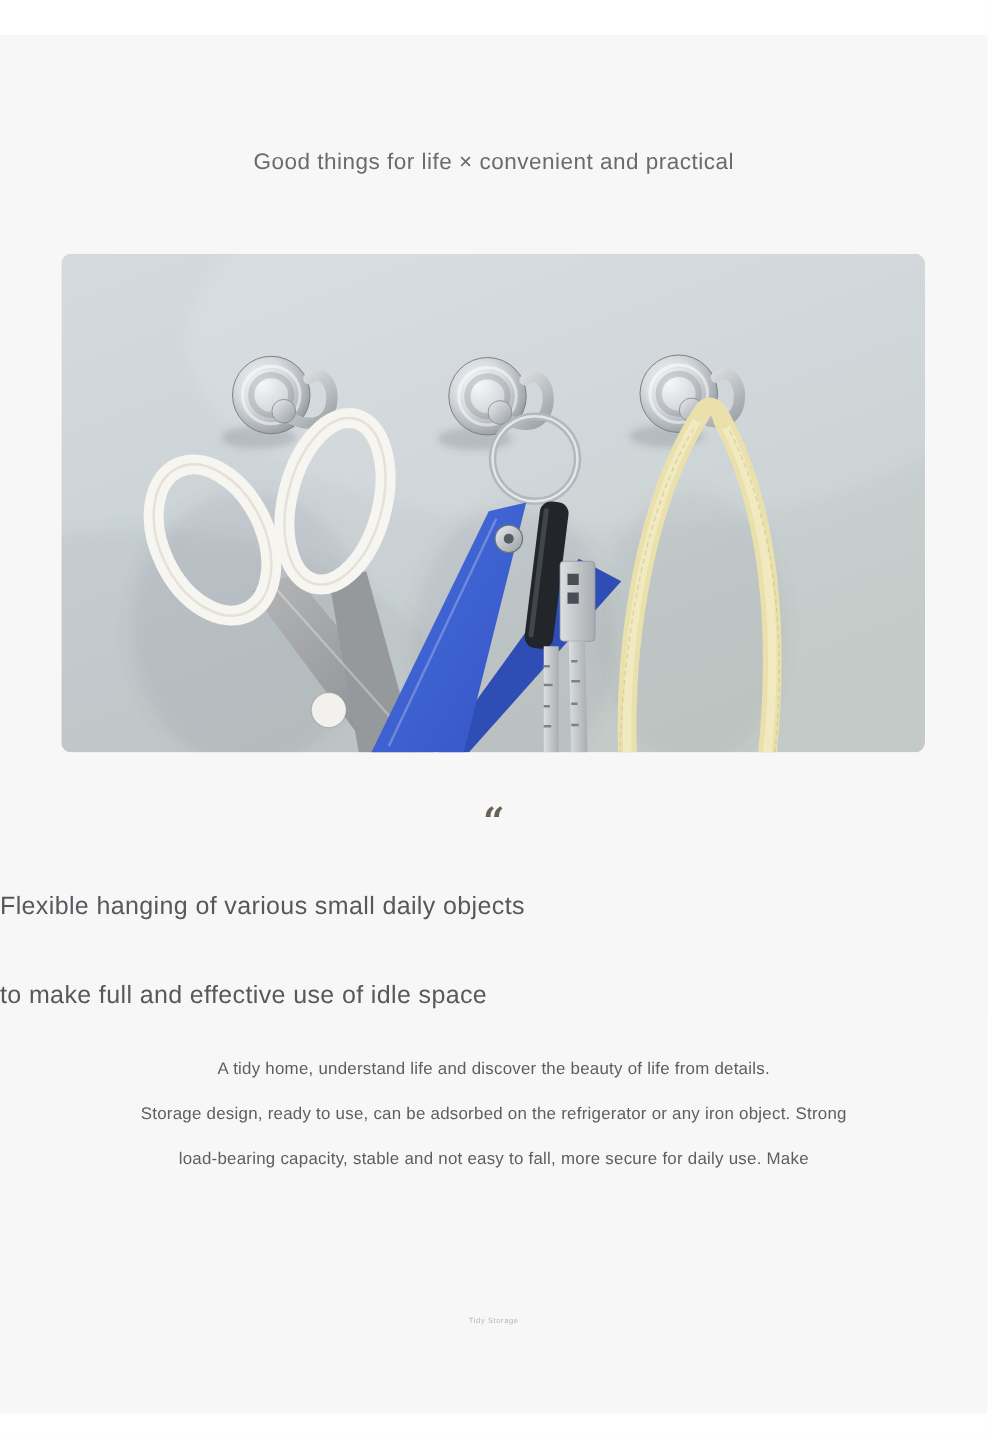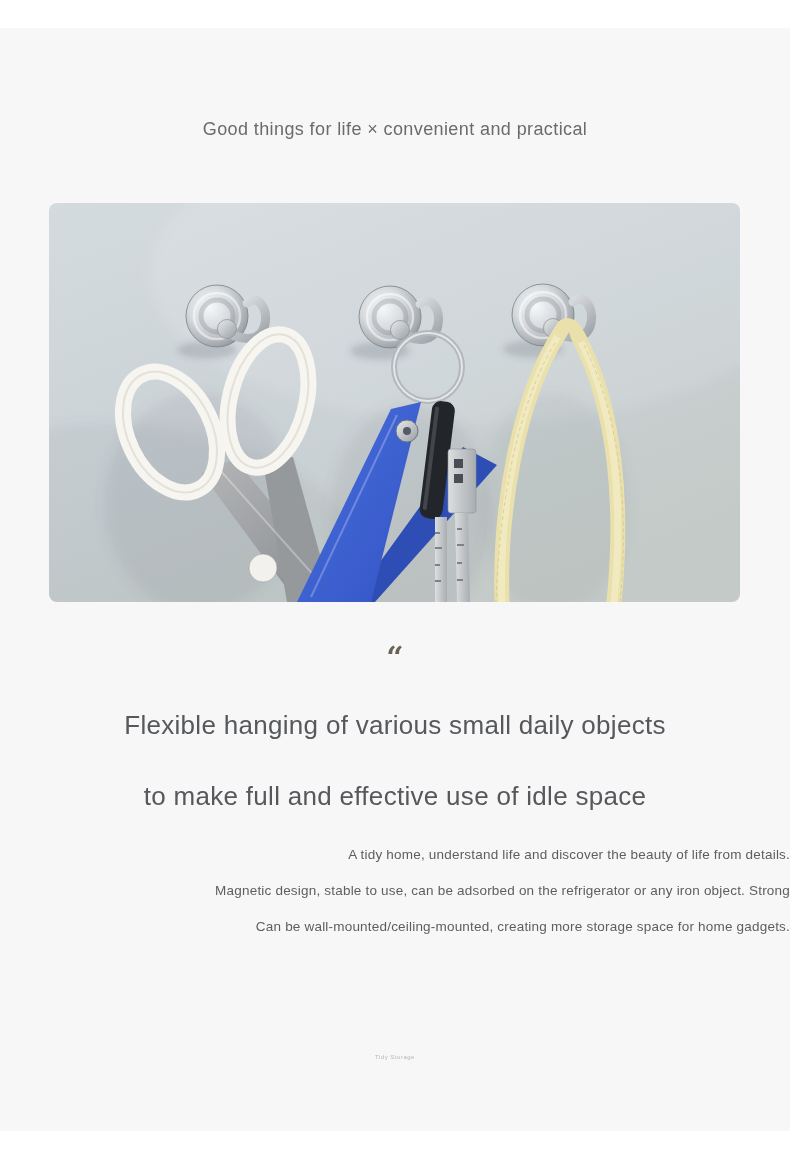--- a/index.html
+++ b/index.html
@@ -47,33 +47,33 @@
     font-family: "DejaVu Serif", serif;
     font-weight: 700;
     font-size: 30px;
     line-height: 30px;
     color: #6b6257;
   }
   .tagline {
     position: absolute;
     left: 0;
     width: 790px;
-    text-align: center;
-    font-size: 26px;
+    text-align: left;
+    font-size: 20px;
     line-height: 24px;
     color: #56585c;
     letter-spacing: 0.3px;
   }
   .tagline-1 { top: 713px; }
   .tagline-2 { top: 784px; }
   .body-copy {
     position: absolute;
     left: 0; top: 837px;
     width: 790px;
-    text-align: right;
+    text-align: center;
   }
   .body-line {
     font-size: 13.5px;
     line-height: 36px;
     color: #5e5e5e;
     letter-spacing: 0.2px;
   }
   .watermark {
     position: absolute;
     left: 0; top: 1053px;
@@ -208,18 +208,18 @@
     </svg>
   </div>
 
   <div class="quote-mark">“</div>
 
   <div class="tagline tagline-1">Flexible hanging of various small daily objects</div>
   <div class="tagline tagline-2">to make full and effective use of idle space</div>
 
   <div class="body-copy">
     <div class="body-line">A tidy home, understand life and discover the beauty of life from details.</div>
-    <div class="body-line">Magnetic design, stable to use, can be adsorbed on the refrigerator or any iron object. Strong</div>
-    <div class="body-line">Can be wall-mounted/ceiling-mounted, creating more storage space for home gadgets.</div>
+    <div class="body-line">Storage design, ready to use, can be adsorbed on the refrigerator or any iron object. Strong</div>
+    <div class="body-line">load-bearing capacity, stable and not easy to fall, more secure for daily use. Make</div>
   </div>
 
   <div class="watermark">Tidy Storage</div>
 </div>
 
 </body></html>

